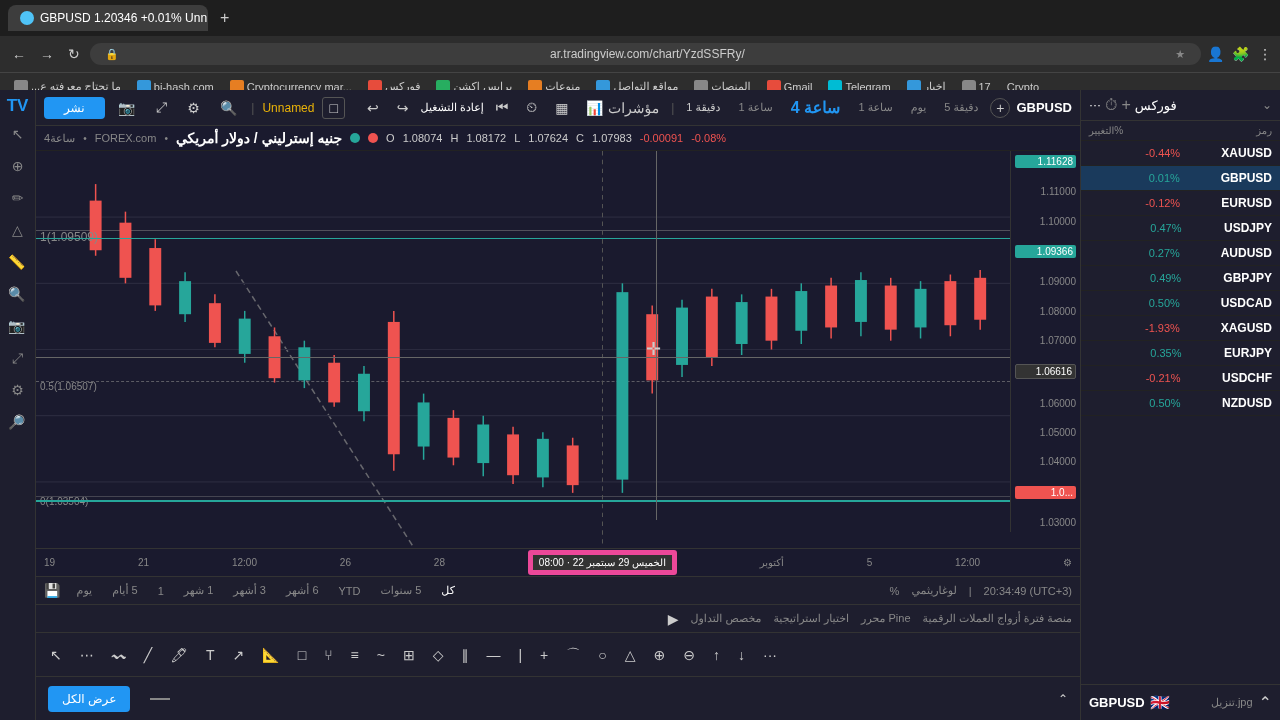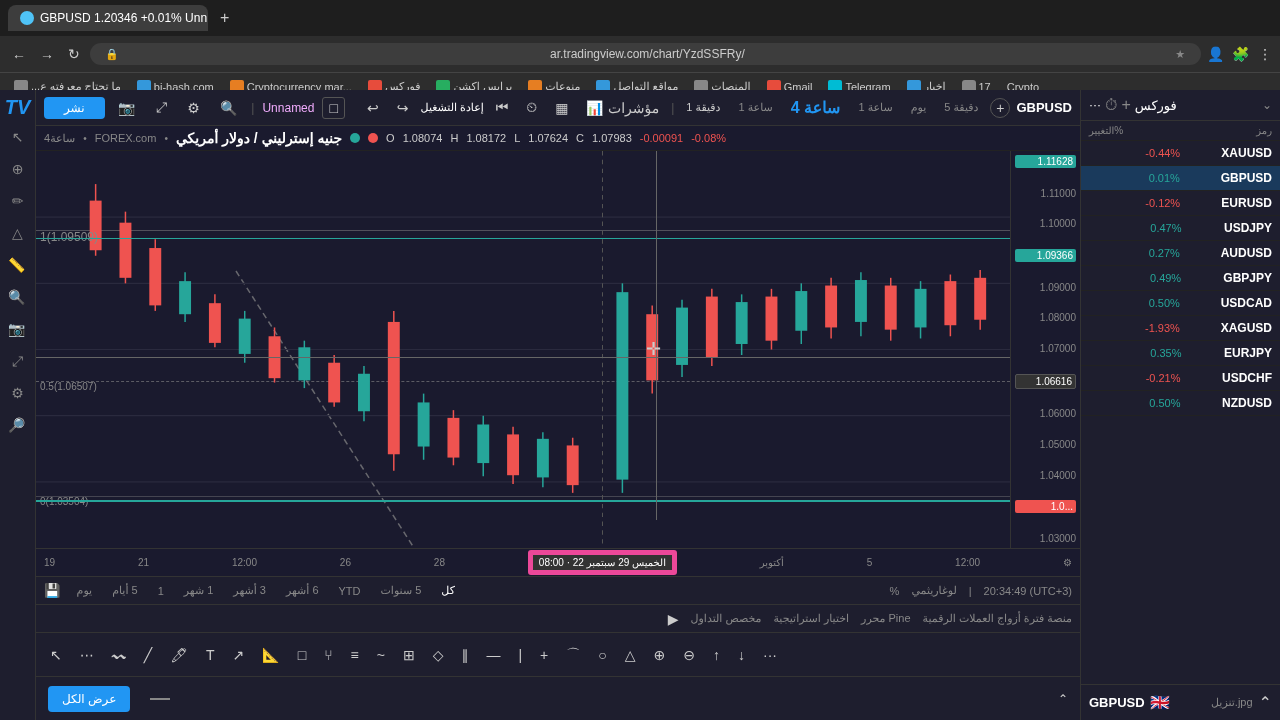--- a/index.html
+++ b/index.html
@@ -50,21 +50,21 @@
     .chart-header { background: #1a1a2e; padding: 4px 8px; display: flex; align-items: center; gap: 8px; font-size: 11px; color: #ccc; border-bottom: 1px solid #222; }
     .pair-title { font-size: 14px; font-weight: bold; color: #fff; }
     .ohlc-info { display: flex; gap: 8px; }
     .ohlc-item { color: #ccc; }
     .ohlc-change { color: #ef5350; }
 
     
     .chart-body { flex: 1; position: relative; background: #1a1a2e; overflow: hidden; }
 
     
-    .price-scale { position: absolute; right: 0; top: 0; bottom: 0; width: 70px; background: #1a1a2e; border-left: 1px solid #333; display: flex; flex-direction: column; justify-content: space-between; padding: 4px 4px; }
+    .price-scale { position: absolute; right: 0; top: 0; bottom: 16px; width: 70px; background: #1a1a2e; border-left: 1px solid #333; display: flex; flex-direction: column; justify-content: space-between; padding: 4px 4px; }
     .price-label { font-size: 10px; color: #888; text-align: right; }
     .price-highlight { background: #26a69a; color: #fff; border-radius: 2px; padding: 1px 3px; font-size: 10px; text-align: right; }
     .price-highlight-red { background: #ef5350; color: #fff; border-radius: 2px; padding: 1px 3px; font-size: 10px; text-align: right; }
     .price-hover { background: #333; color: #fff; border-radius: 2px; padding: 1px 3px; font-size: 10px; text-align: right; border: 1px solid #555; }
 
     
     .time-axis { height: 28px; background: #1a1a2e; border-top: 1px solid #333; display: flex; align-items: center; padding: 0 8px; color: #888; font-size: 10px; justify-content: space-between; }
     .time-label { color: #888; }
     .time-highlight { background: #333; border: 5px solid #ec4899; border-radius: 3px; padding: 2px 6px; color: #fff; font-size: 10px; }
     .time-gear { color: #888; cursor: pointer; }
@@ -180,21 +180,21 @@
     </div>
     <div class="bookmark">
       <span>Crypto</span>
     </div>
   </div>
 </div>
 
 <div class="main-area">
 
   <div class="left-toolbar">
-    <div class="tv-logo" style="font-size:20px;color:#2196f3;font-weight:900;font-style:italic;">TV</div>
+    <div class="tv-logo" style="font-size:17px;color:#2196f3;font-weight:900;">TV</div>
     <button class="lt-btn">↖</button>
     <button class="lt-btn">⊕</button>
     <button class="lt-btn">✏</button>
     <button class="lt-btn">△</button>
     <button class="lt-btn">📏</button>
     <button class="lt-btn">🔍</button>
     <button class="lt-btn">📷</button>
     <button class="lt-btn">⤢</button>
     <button class="lt-btn">⚙</button>
     <button class="lt-btn">🔎</button>
@@ -203,21 +203,21 @@
   <div class="chart-container">
 
     <div class="chart-toolbar">
       <div class="toolbar-left">
         <button class="btn-blue">نشر</button>
         <button class="toolbar-btn">📷</button>
         <button class="toolbar-btn">⤢</button>
         <button class="toolbar-btn">⚙</button>
         <button class="toolbar-btn">🔍</button>
         <span class="sep">|</span>
-        <span style="color:#f0abfc;font-size:12px;">Unnamed</span>
+        <span style="color:#eab308;font-size:12px;">Unnamed</span>
         <button class="toolbar-btn" style="border:1px solid #555;border-radius:3px;padding:2px 6px;">□</button>
       </div>
       <div class="toolbar-right">
         <button class="toolbar-btn">↩</button>
         <button class="toolbar-btn">↪</button>
         <span style="color:#fff;font-size:11px;">إعادة التشغيل</span>
         <button class="toolbar-btn">⏮</button>
         <button class="toolbar-btn">⏲</button>
         <button class="toolbar-btn">▦</button>
         <button class="toolbar-btn" style="display:flex;align-items:center;gap:4px;">

